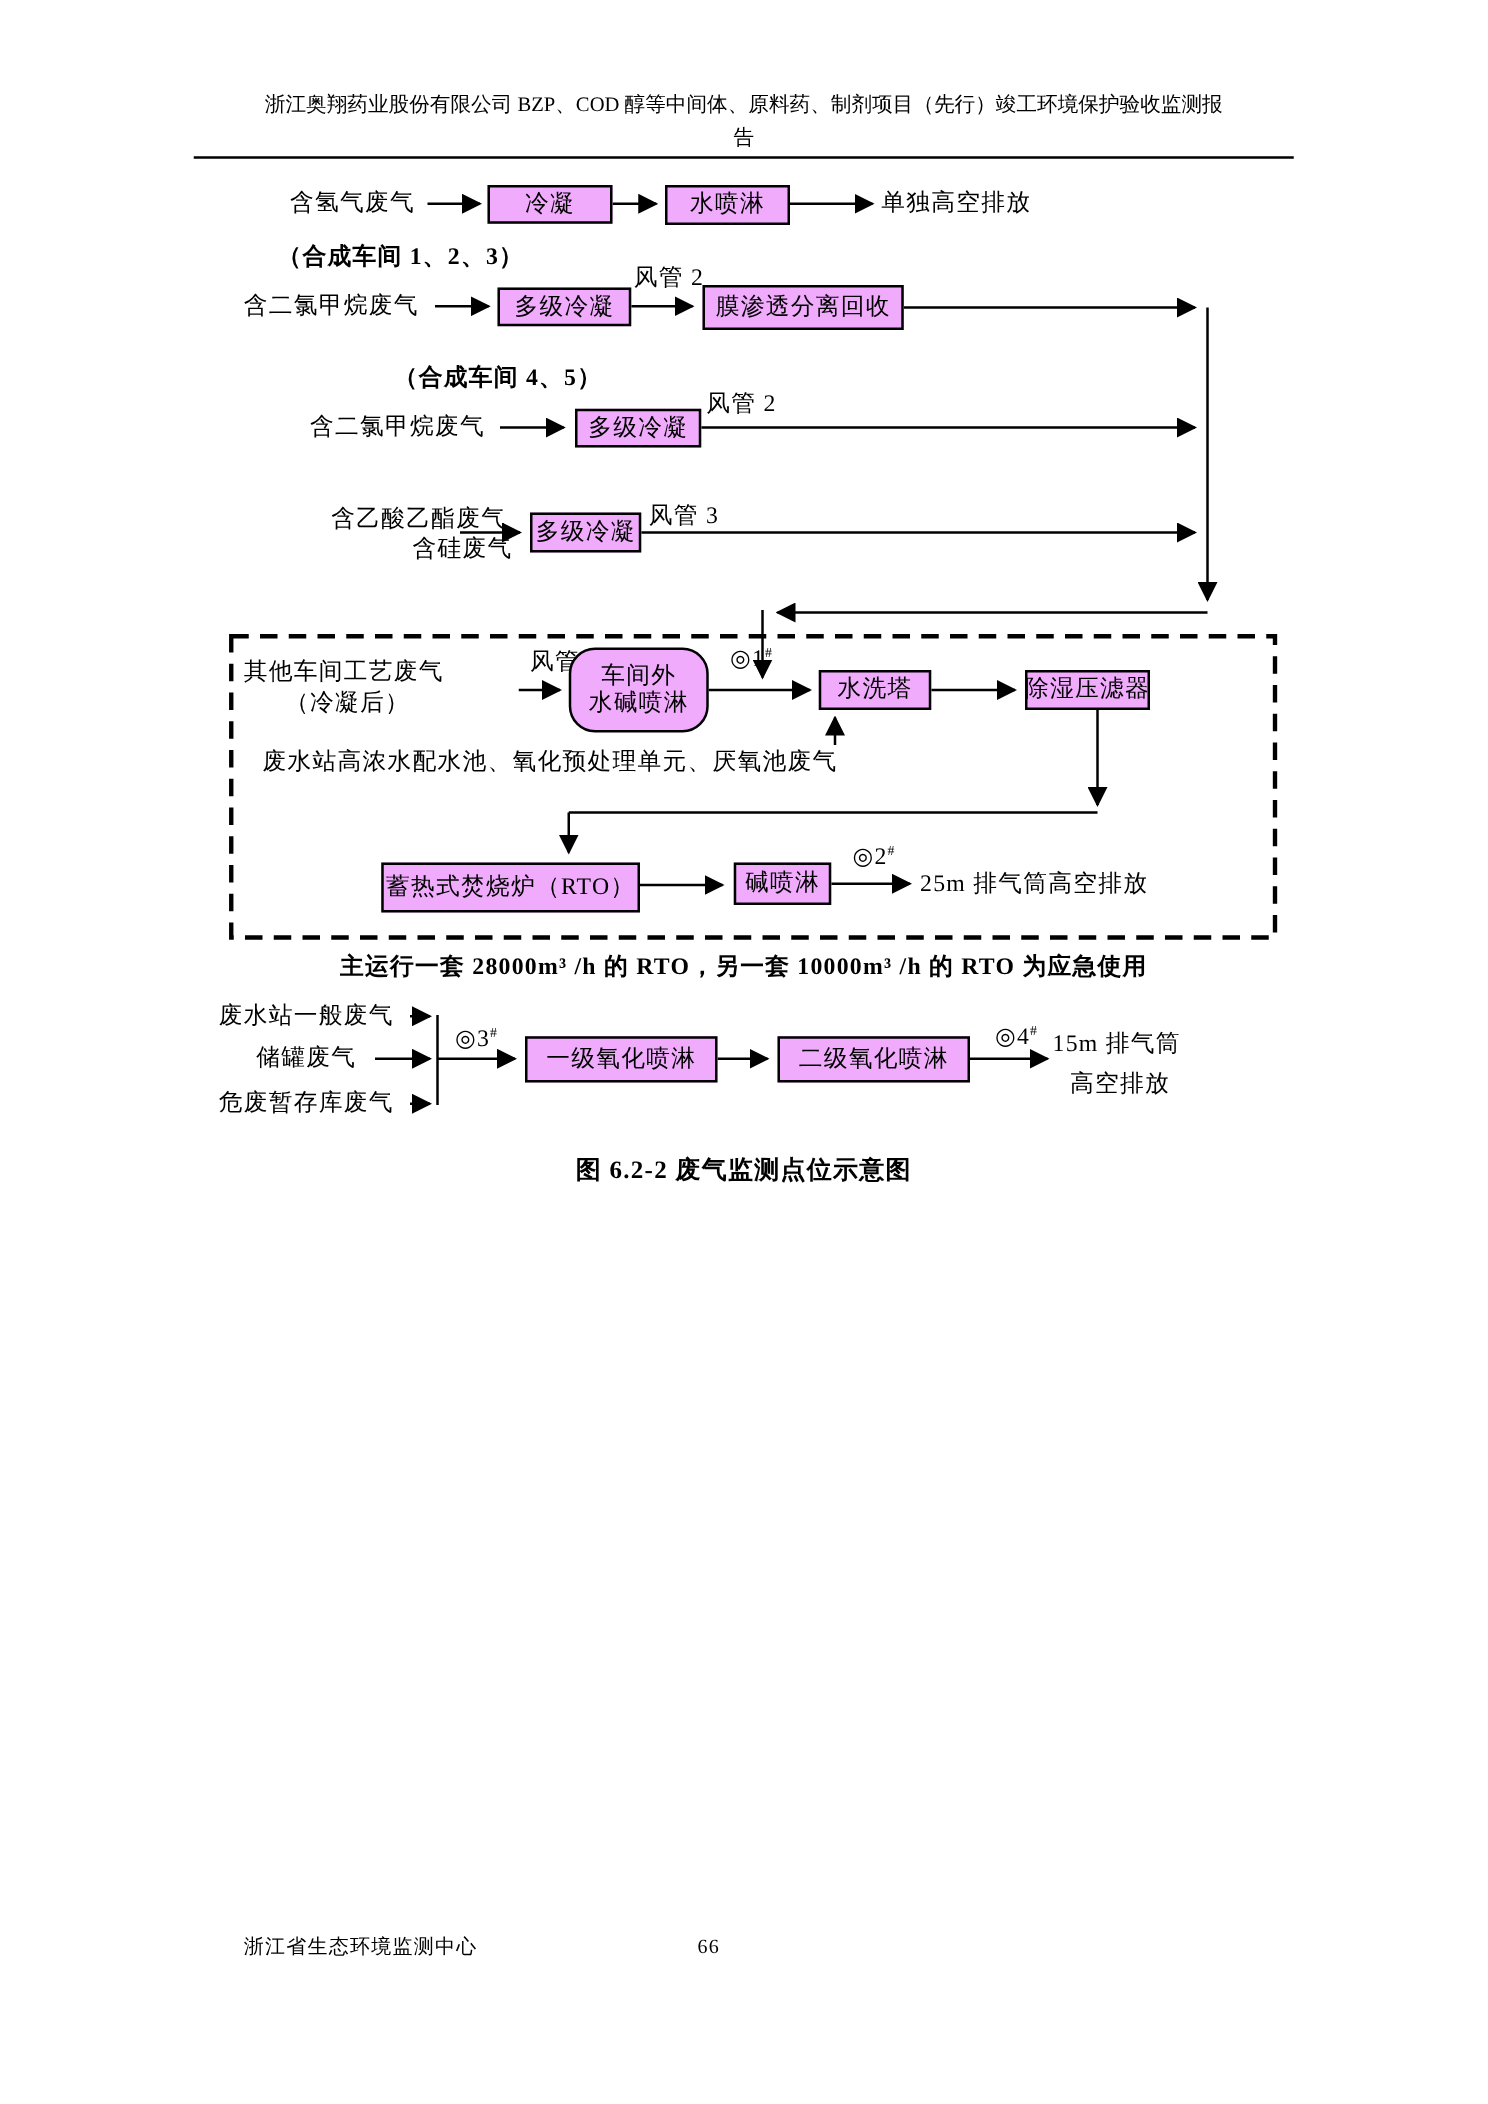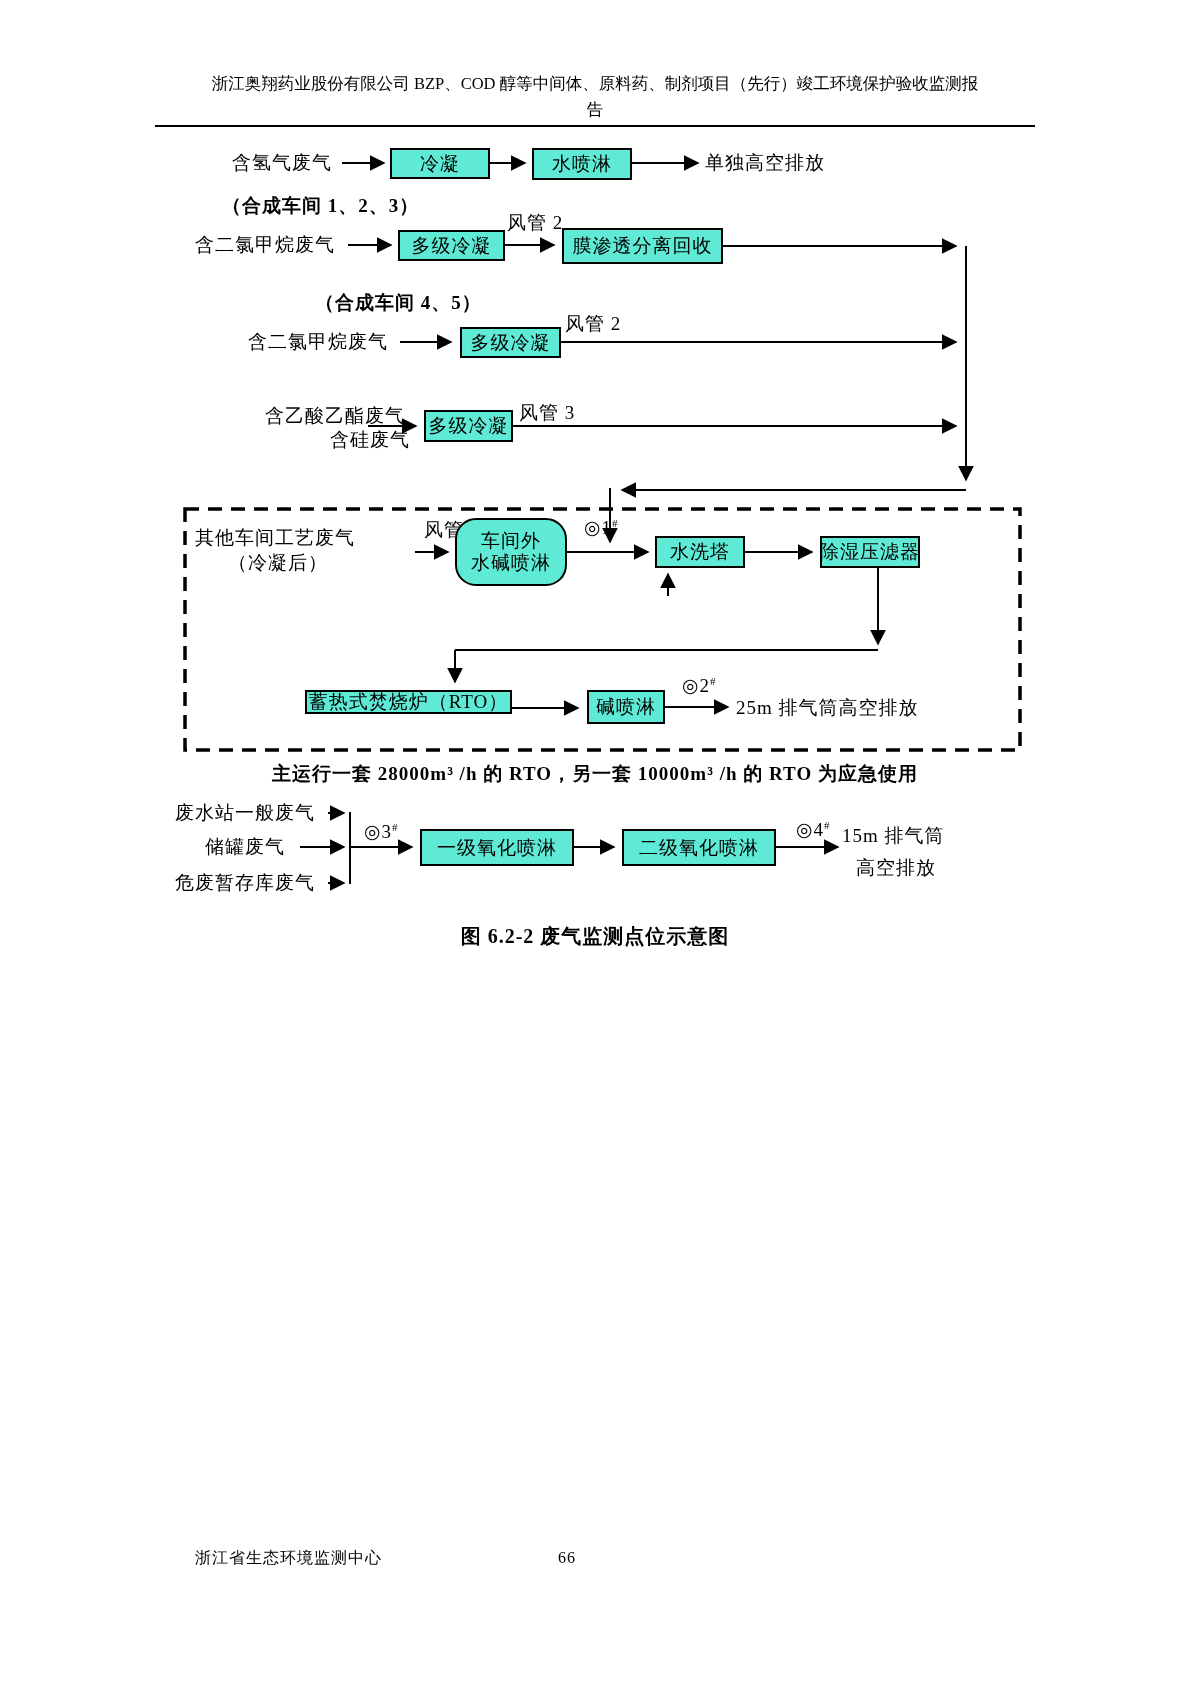--- a/index.html
+++ b/index.html
@@ -15,21 +15,21 @@
   .lbl{
     position:absolute;
     font-size:19px;line-height:24px;
     white-space:nowrap;letter-spacing:1px;
     z-index:2;
   }
   .bold{font-weight:bold;}
   .b{
     position:absolute;
     border:2px solid #000;
-    background:#5eead4;
+    background:#f0abfc;
     display:flex;align-items:center;justify-content:center;
     font-size:19px;line-height:22px;letter-spacing:1px;
     text-align:center;white-space:nowrap;
     box-sizing:border-box;z-index:2;
   }
   .b .two{display:block;}
   .hdr{
     position:absolute;left:150px;top:72px;width:890px;
     text-align:center;font-size:16.5px;line-height:23px;z-index:2;
   }
@@ -121,21 +121,22 @@
   <div class="lbl" style="left:424px;top:518px;">风管 1</div>
   <div class="b" style="left:455px;top:518px;width:112px;height:68px;border-radius:21px;">
     <span>
       <span class="two">车间外</span>
       <span class="two">水碱喷淋</span>
     </span>
   </div>
   <div class="lbl" style="left:584px;top:516px;"><span>◎1</span><sup>#</sup></div>
   <div class="b" style="left:655px;top:536px;width:90px;height:32px;">水洗塔</div>
   <div class="b" style="left:820px;top:536px;width:100px;height:32px;">除湿压滤器</div>
-  <div class="b" style="left:305px;top:690px;width:207px;height:24px;">蓄热式焚烧炉（RTO）</div>
+  <div class="lbl" style="left:210px;top:598px;">废水站高浓水配水池、氧化预处理单元、厌氧池废气</div>
+  <div class="b" style="left:305px;top:690px;width:207px;height:40px;">蓄热式焚烧炉（RTO）</div>
   <div class="b" style="left:587px;top:690px;width:78px;height:34px;">碱喷淋</div>
   <div class="lbl" style="left:682px;top:674px;"><span>◎2</span><sup>#</sup></div>
   <div class="lbl" style="left:736px;top:696px;">25m 排气筒高空排放</div>
 
   <div class="lbl bold center-line" style="top:762px;">主运行一套 28000m³ /h 的 RTO，另一套 10000m³ /h 的 RTO 为应急使用</div>
 
   <div class="lbl" style="left:175px;top:801px;">废水站一般废气</div>
   <div class="lbl" style="left:205px;top:835px;">储罐废气</div>
   <div class="lbl" style="left:175px;top:871px;">危废暂存库废气</div>
   <div class="lbl" style="left:364px;top:820px;"><span>◎3</span><sup>#</sup></div>

